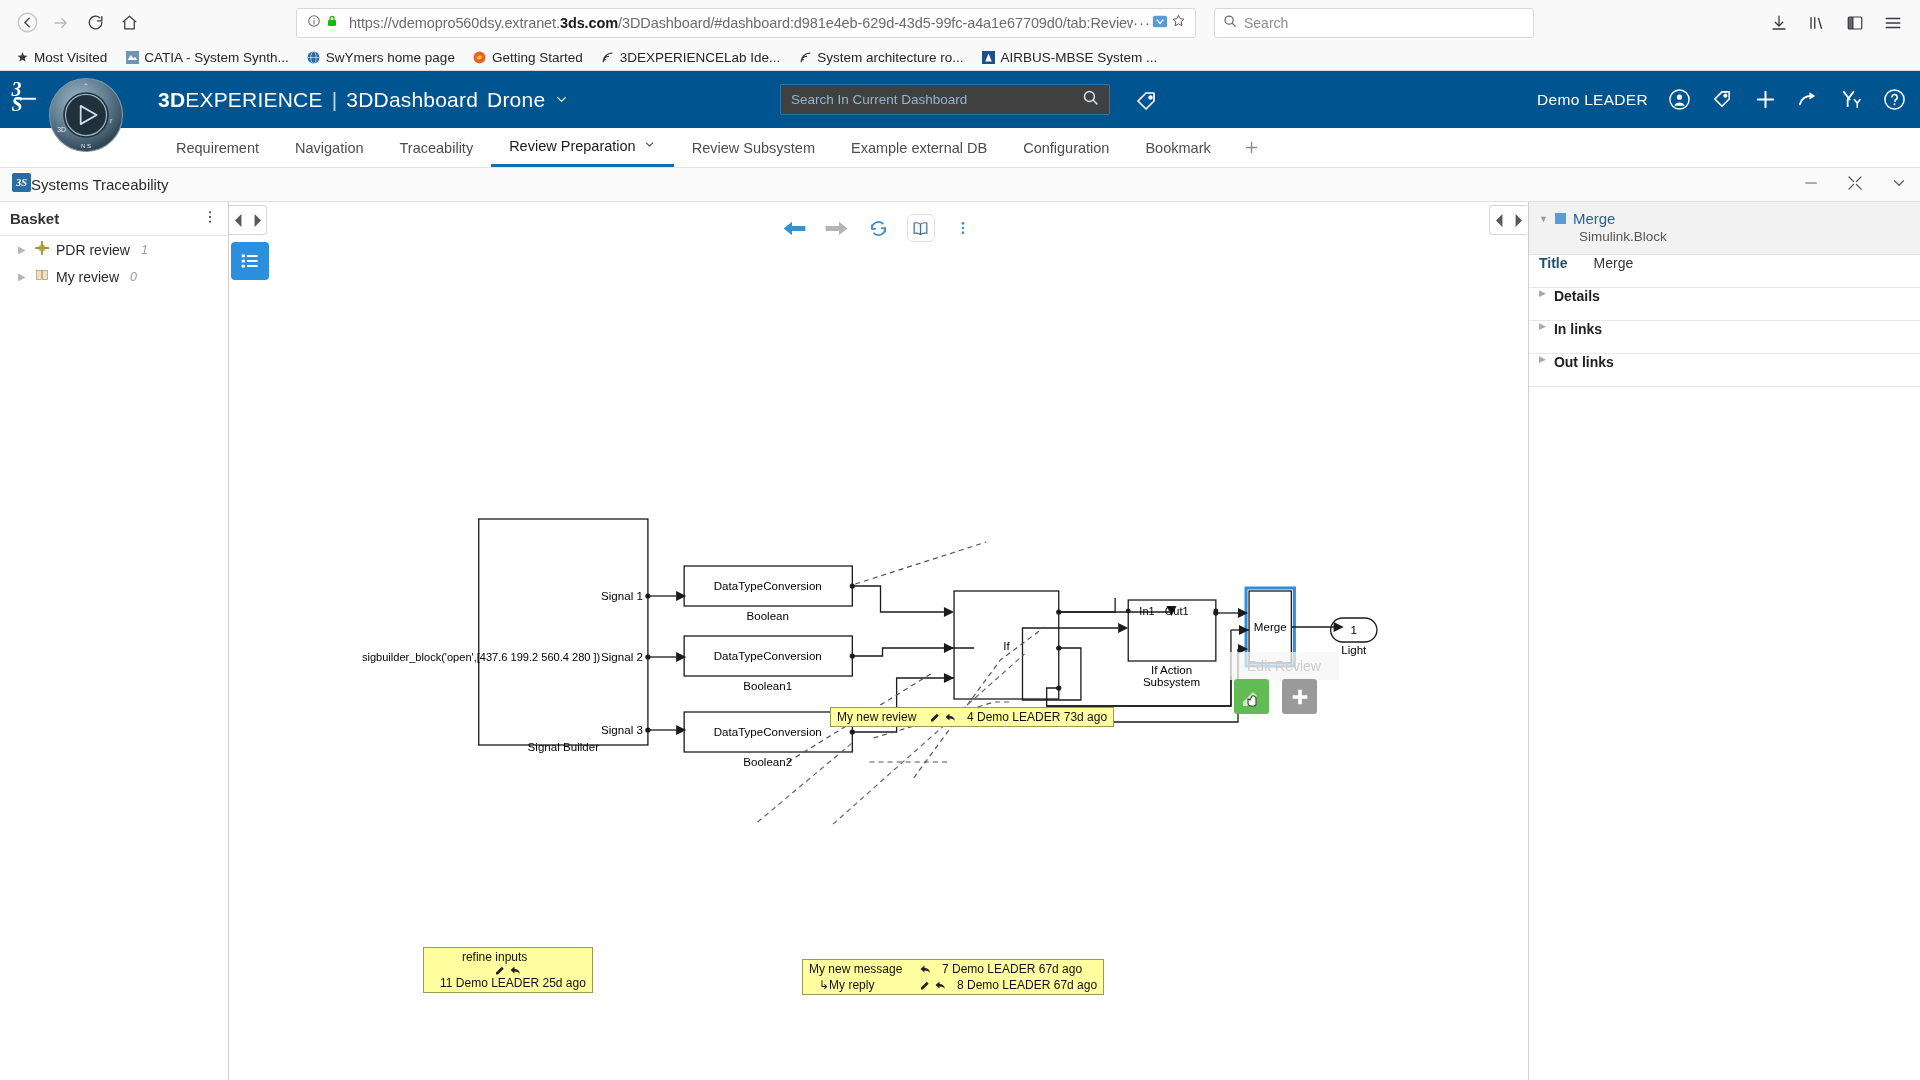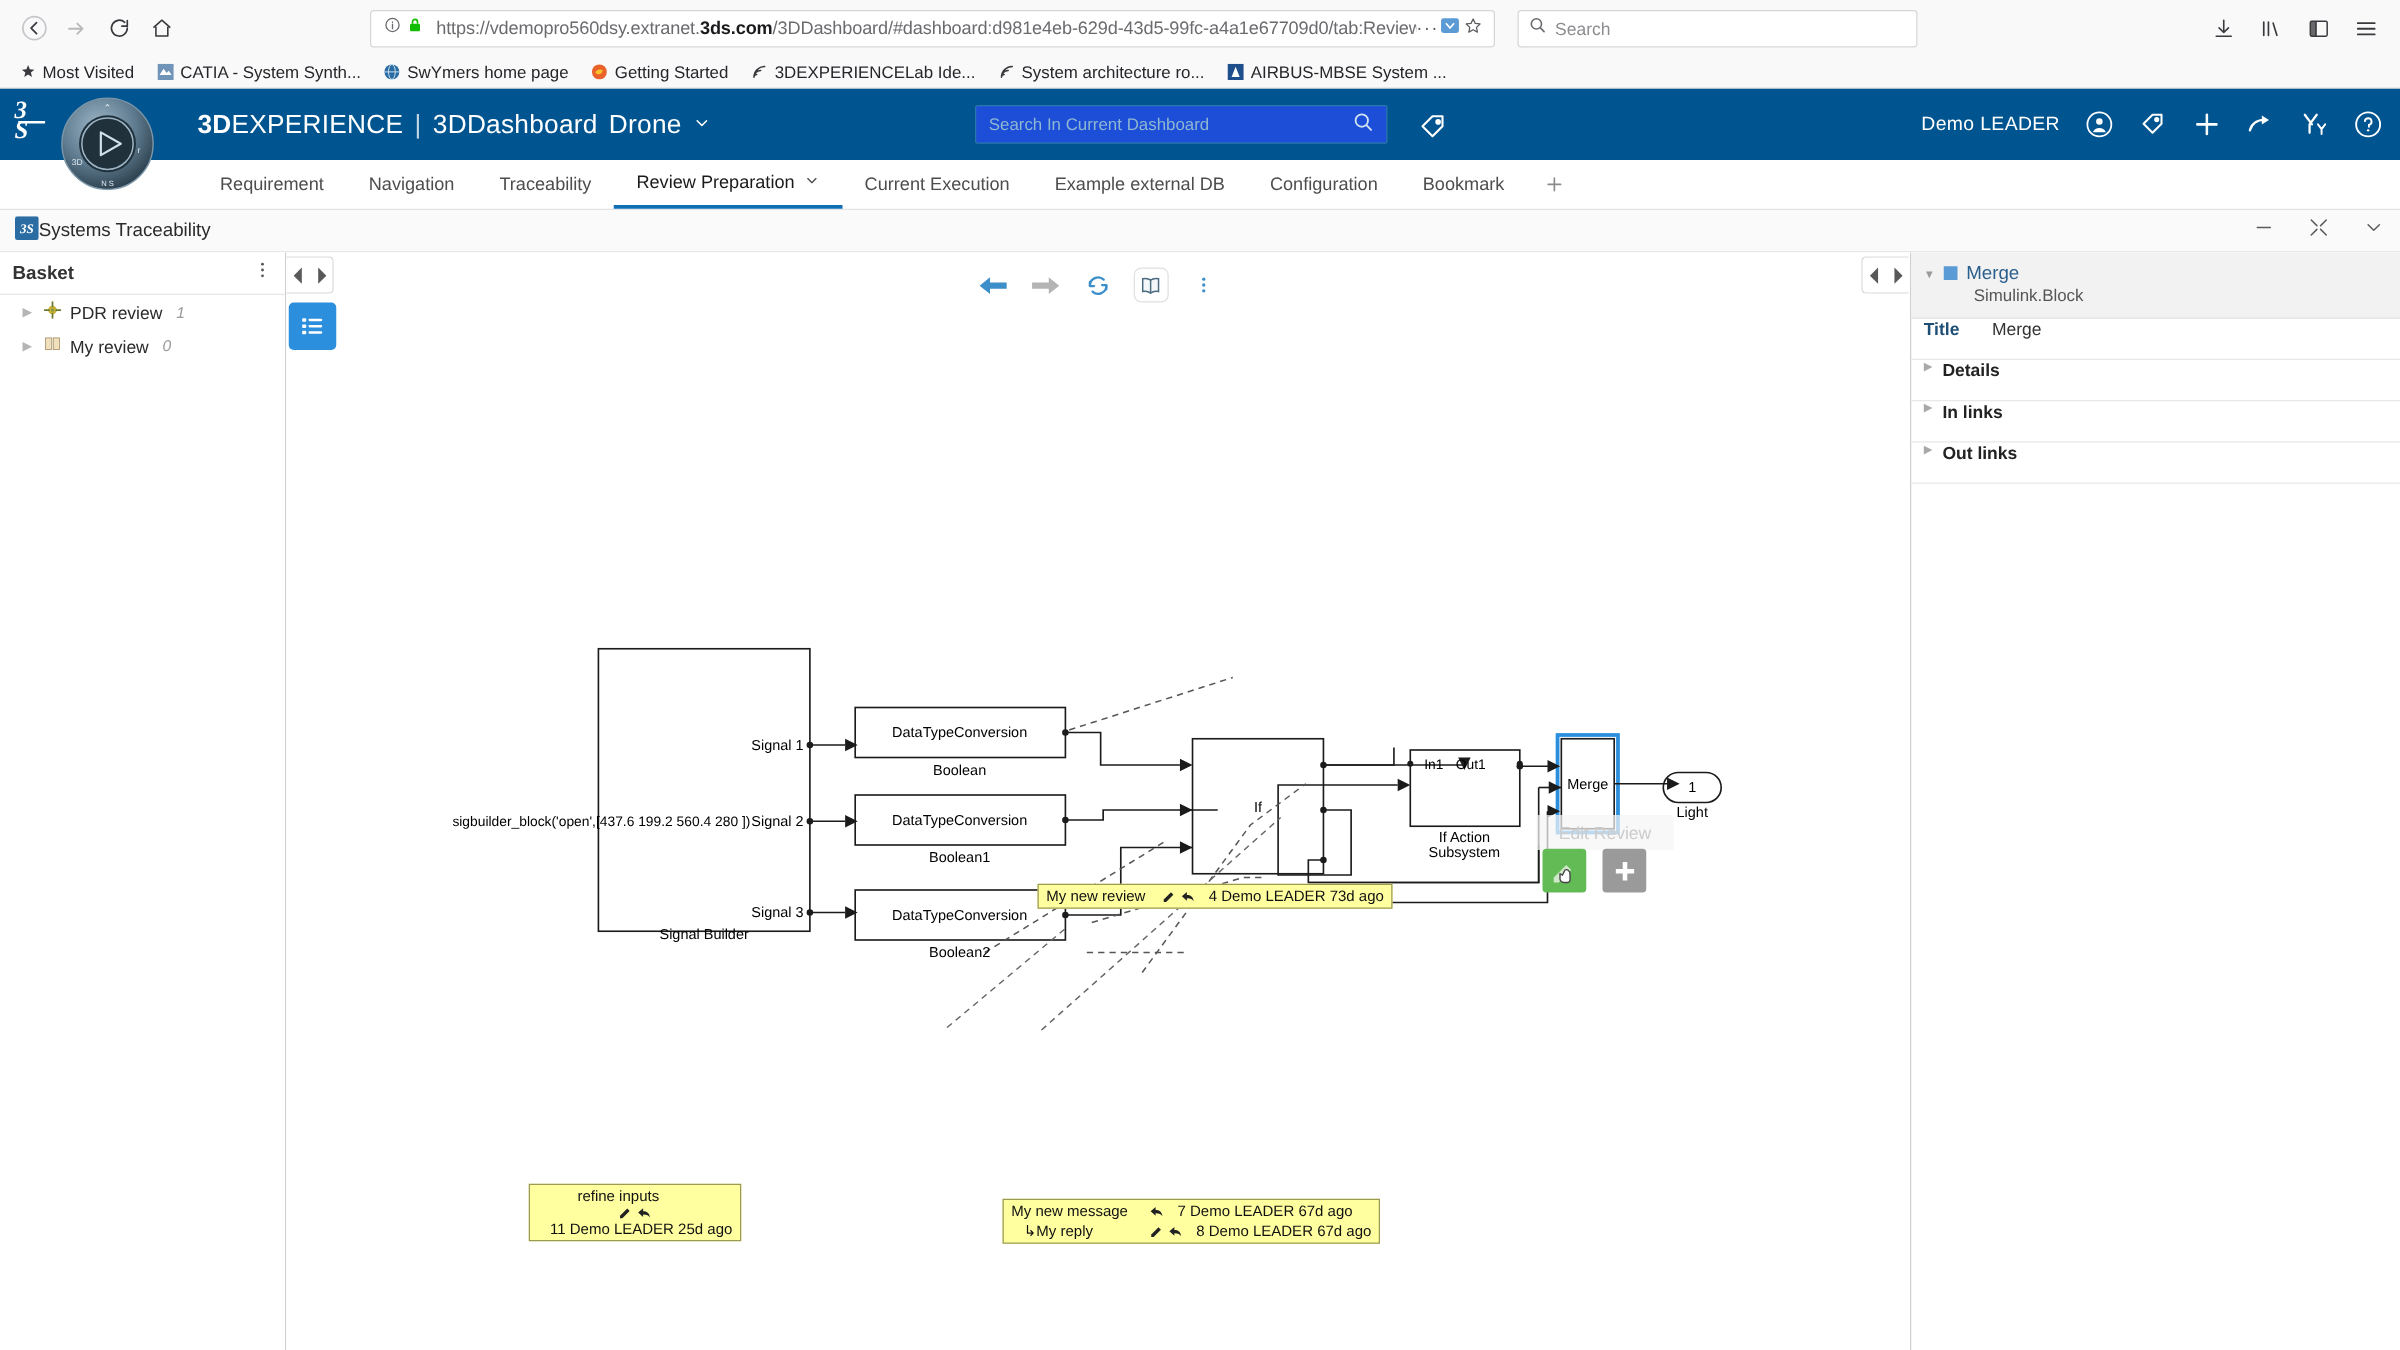--- a/index.html
+++ b/index.html
@@ -64,21 +64,21 @@
     border-radius: 50%; z-index: 40;
   }
   #x-title {
     margin-left: 100px; font-size: 21px; letter-spacing: .2px;
     display: flex; align-items: center; gap: 9px; white-space: nowrap;
   }
   #x-title .bold { font-weight: 700; }
   #x-title .sep { opacity: .75; font-weight: 300; }
   #dash-search {
     position: absolute; left: 780px; top: 13px; width: 330px; height: 31px;
-    background: #1d4ed8; border: 1px solid #2a78ab; border-radius: 2px;
+    background: #404040; border: 1px solid #2a78ab; border-radius: 2px;
     display: flex; align-items: center; padding: 0 10px;
   }
   #dash-search .ph { flex: 1; font-size: 13.5px; color: #8fb6d2; }
   #tag-icon-hdr { position: absolute; left: 1135px; top: 18px; }
   #user-area {
     position: absolute; right: 14px; top: 0; height: 57px;
     display: flex; align-items: center; gap: 19px;
   }
   #user-name { font-size: 15.5px; letter-spacing: .3px; }
   .hdr-ico { width: 24px; height: 24px; display:flex; align-items:center; justify-content:center; }
@@ -454,21 +454,21 @@
     </div>
   <div class="tab active">
     <span>Review Preparation</span>
     <span>
       <svg width="13" height="13" viewBox="0 0 24 24" fill="none" stroke="#4d4d4d" stroke-width="2">
           <path d="M6 9l6 6 6-6" stroke-linecap="round" stroke-linejoin="round"></path>
         </svg>
     </span>
   </div>
   <div class="tab">
-      <span>Current Execution</span>
+      <span>Review Subsystem</span>
     </div>
   <div class="tab">
       <span>Example external DB</span>
     </div>
   <div class="tab">
       <span>Configuration</span>
     </div>
   <div class="tab">
       <span>Bookmark</span>
     </div>

